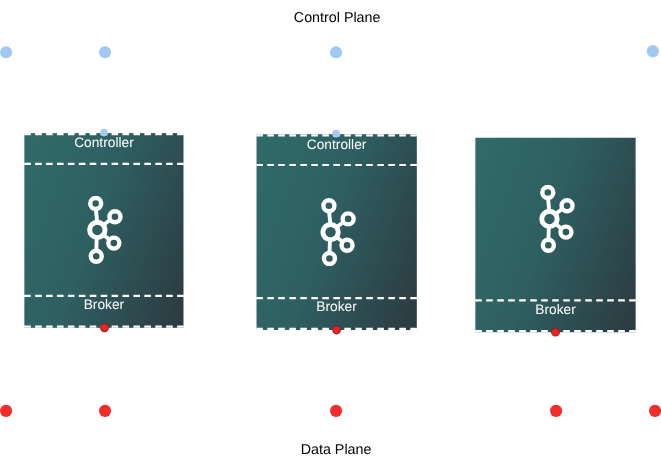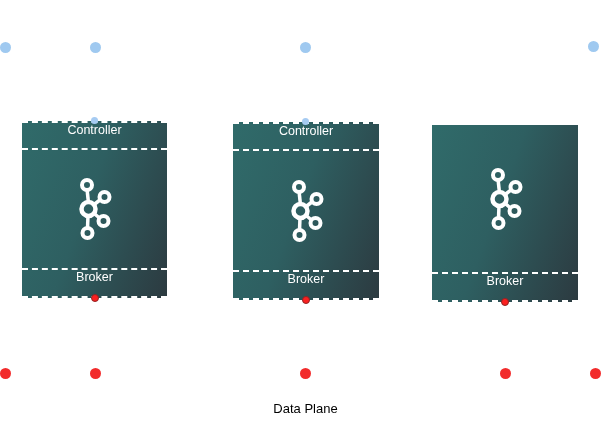--- a/index.html
+++ b/index.html
@@ -68,20 +68,23 @@
   }
   .port.blue{top:-4px;background:#a6cbf2;}
   .port.red{bottom:-4px;background:#fb2020;border:1px solid #8f2424;box-sizing:border-box;width:8px;height:8px;}
   .kafka-svg{display:block;}
 </style>
 </head>
 <body>
 
 <div class="canvas">
 
+  <div class="plane-label control">
+    <span>Control Plane</span>
+  </div>
 
   <div class="plane-label data">
     <span>Data Plane</span>
   </div>
 
   <div>
       <div class="dot blue" style="left: -0.5px; top: 41.5px; background: rgb(159, 201, 240);"></div>
       <div class="dot blue" style="left: 89.5px; top: 41.5px; background: rgb(159, 201, 240);"></div>
       <div class="dot blue" style="left: 299.5px; top: 41.5px; background: rgb(159, 201, 240);"></div>
       <div class="dot blue" style="left: 587.5px; top: 40.5px; background: rgb(159, 201, 240);"></div>

